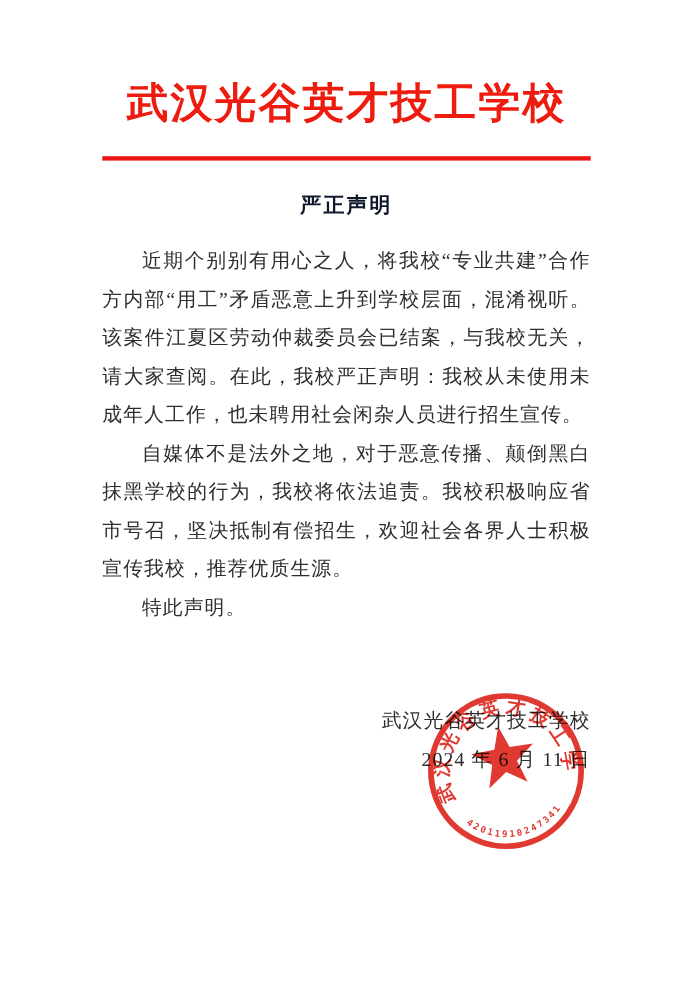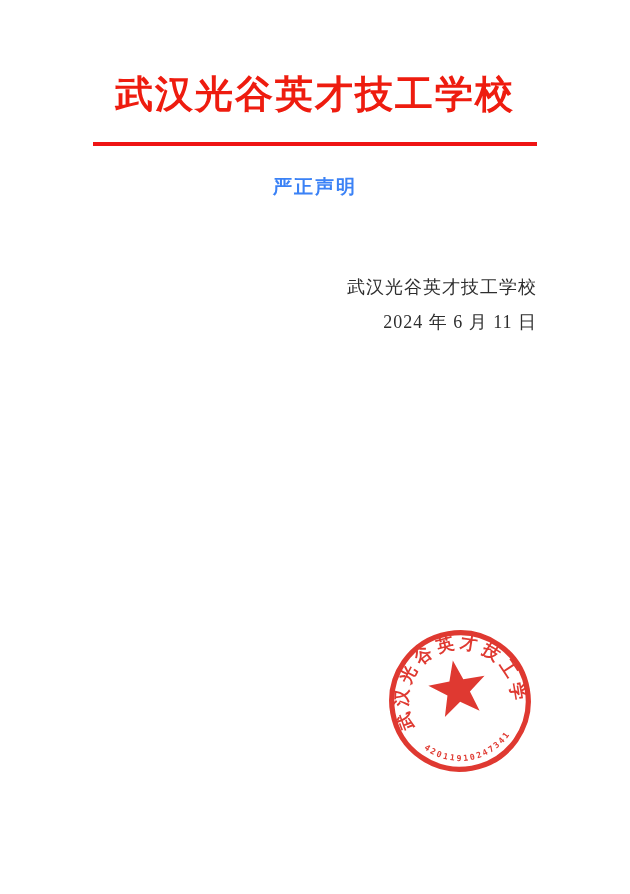--- a/index.html
+++ b/index.html
@@ -27,26 +27,26 @@
     color:var(--title-red);
   }
   .divider{
     margin:24px 93px 0 93px;
     height:4px;
     background:var(--divider-red);
   }
   .statement-heading{
     margin-top:28px;
     text-align:center;
-    font-family:Liberation Mono, monospace;
+    font-family:Liberation Sans, sans-serif;
     font-weight:bold;
     font-size:19px;
     line-height:28px;
     letter-spacing:2px;
-    color:#3b82f6;
+    color:#0f172a;
   }
   .body-text{
     margin:18px 93px 0 93px;
   }
   .body-text p{
     font-size:18px;
     line-height:35px;
     letter-spacing:1px;
     text-align:justify;
     text-indent:2em;
@@ -96,20 +96,25 @@
 <body>
 
 <div class="page">
 
   <div class="letterhead-title">武汉光谷英才技工学校</div>
 
   <div class="divider"></div>
 
   <div class="statement-heading">严正声明</div>
 
+  <div class="body-text">
+    <p>近期个别别有用心之人，将我校“专业共建”合作方内部“用工”矛盾恶意上升到学校层面，混淆视听。该案件江夏区劳动仲裁委员会已结案，与我校无关，请大家查阅。在此，我校严正声明：我校从未使用未成年人工作，也未聘用社会闲杂人员进行招生宣传。</p>
+    <p>自媒体不是法外之地，对于恶意传播、颠倒黑白抹黑学校的行为，我校将依法追责。我校积极响应省市号召，坚决抵制有偿招生，欢迎社会各界人士积极宣传我校，推荐优质生源。</p>
+    <p>特此声明。</p>
+  </div>
 
   <div class="sign-block">
     <div class="signature">武汉光谷英才技工学校</div>
     <div class="date">2024 年 6 月 11 日</div>
   </div>
 
   <div class="seal">
     <svg viewBox="0 0 200 200" width="150" height="150">
       <circle cx="100" cy="100" r="91"></circle>
       <polygon points="100,45 109.41,72.06 138.04,72.64 115.22,89.94 123.51,117.36 100,101 76.49,117.36 84.78,89.94 61.96,72.64 90.59,72.06"></polygon>

